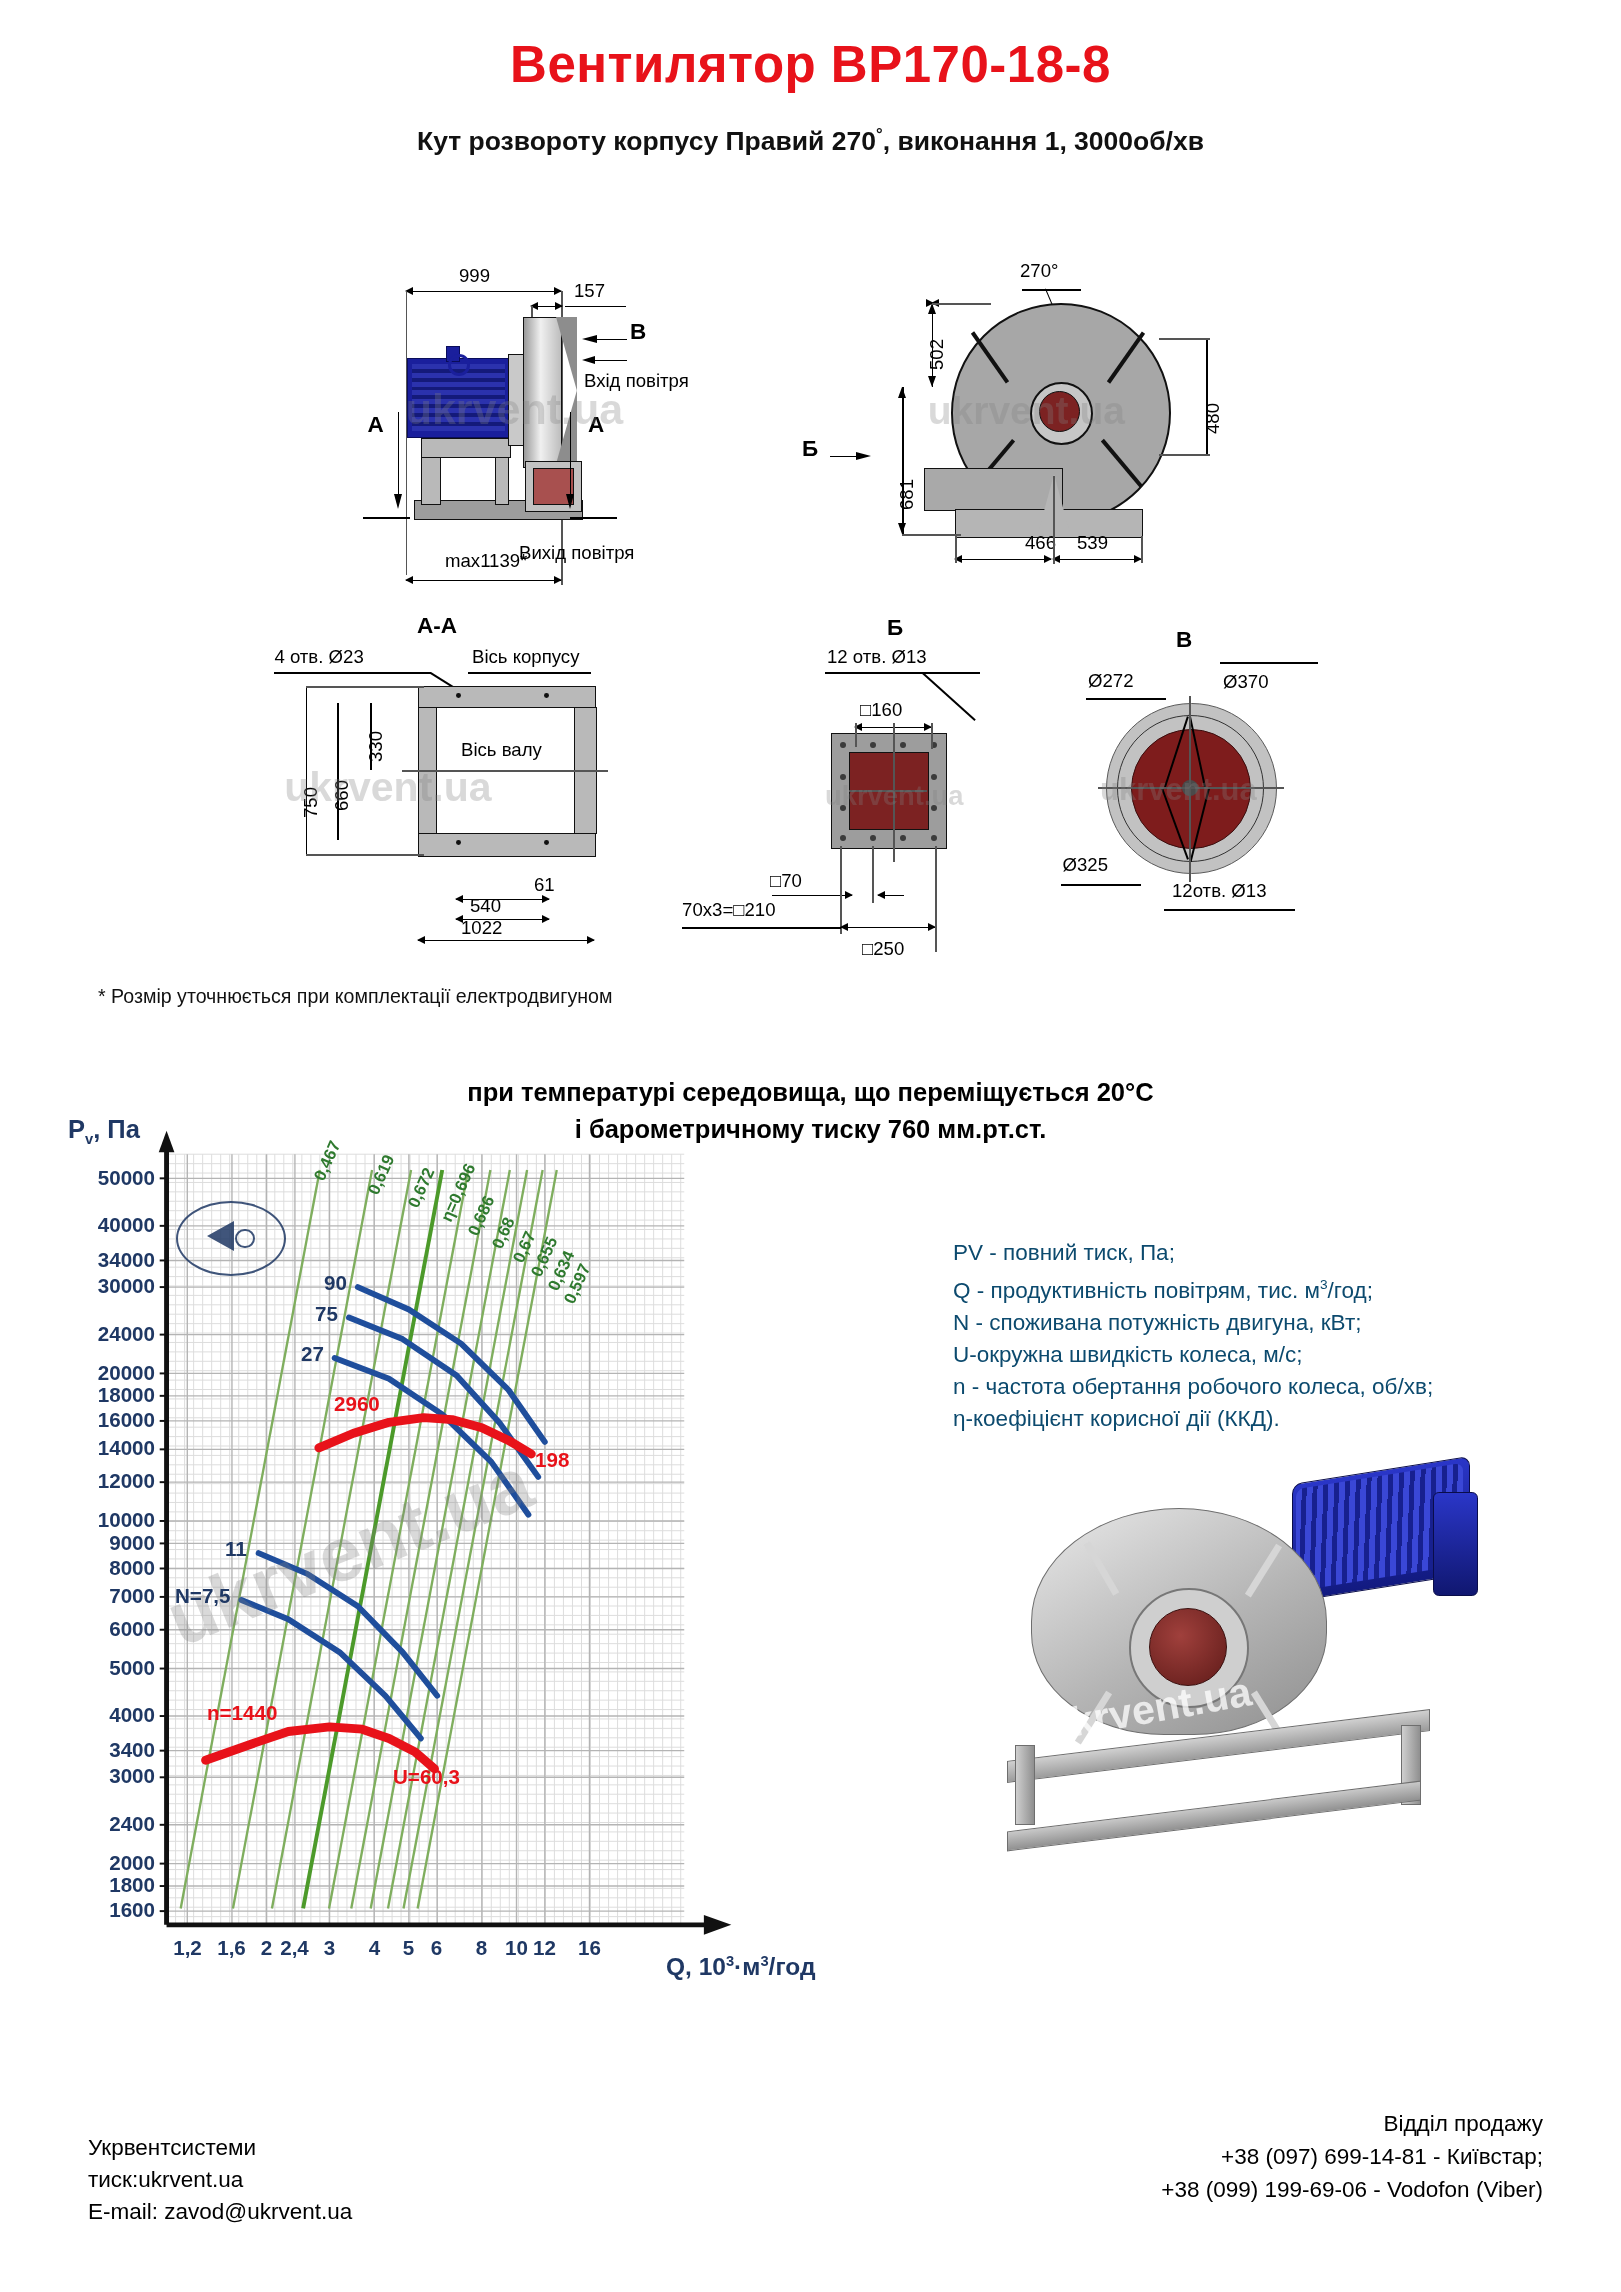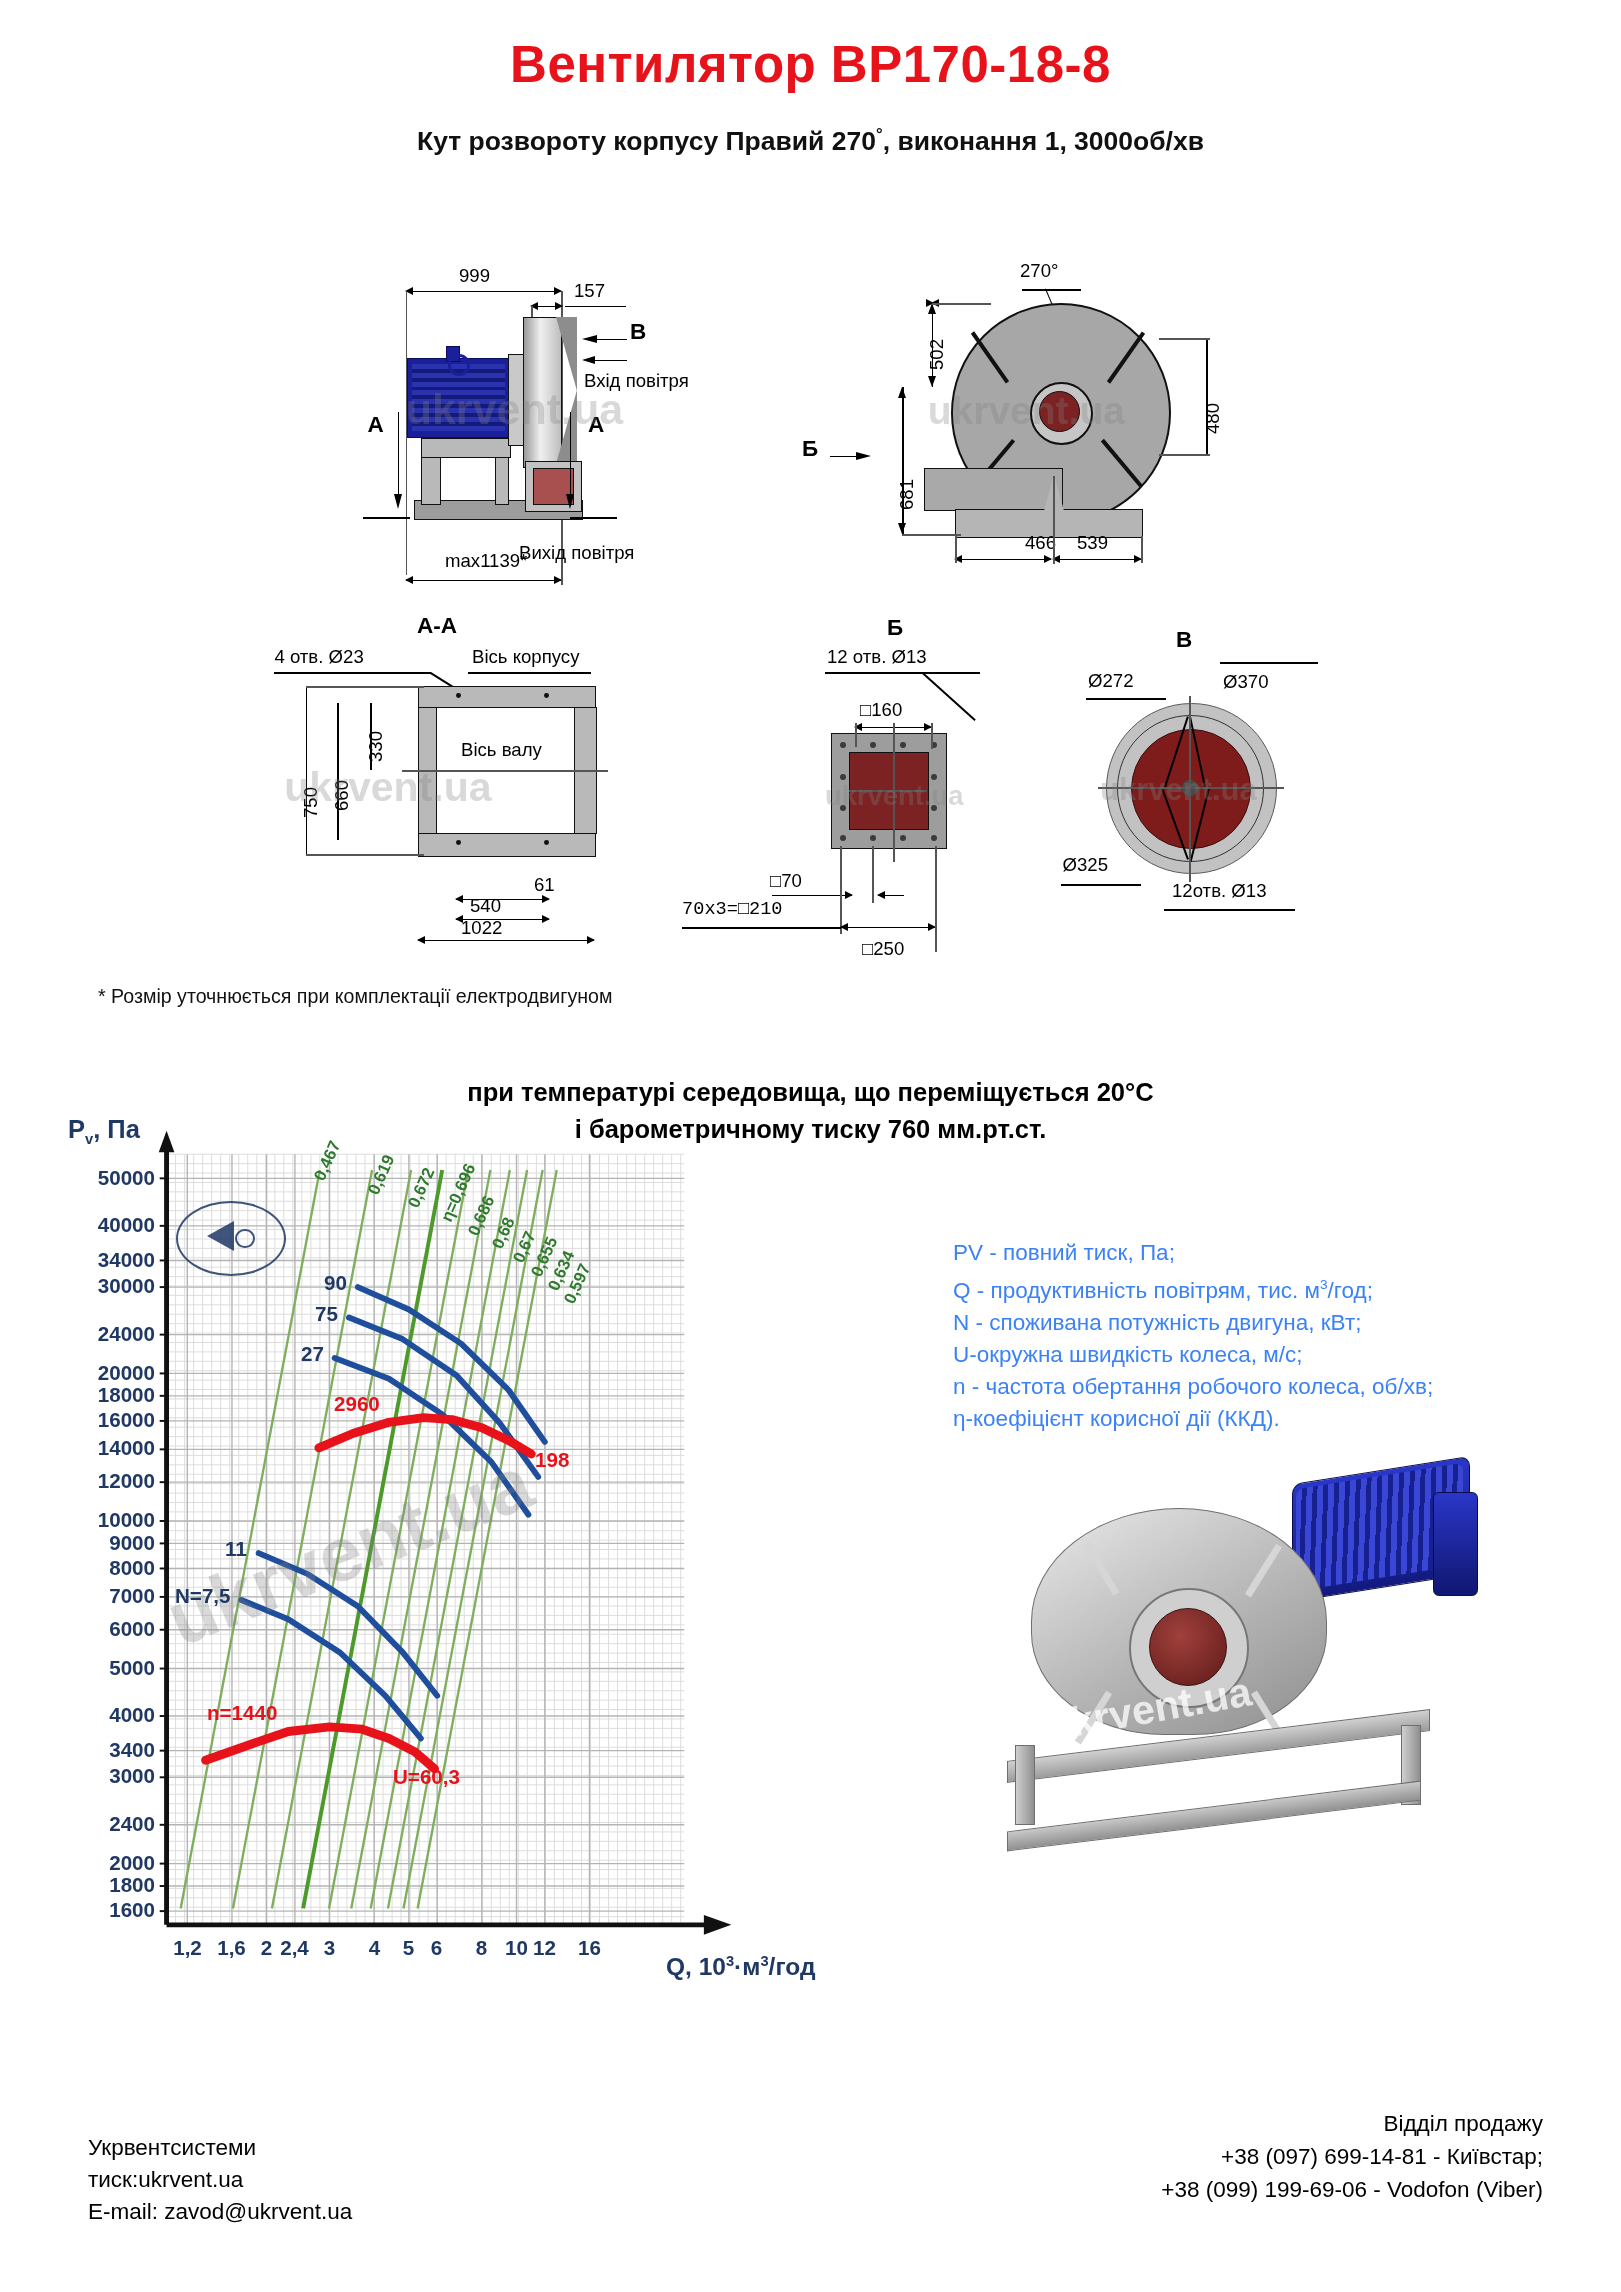--- a/index.html
+++ b/index.html
@@ -63,21 +63,21 @@
   #yaxis-title sub{font-size:14.7px;}
   #xaxis-title{position:absolute;left:627px;top:838px;font-size:24.5px;font-weight:bold;color:#1f3864;}
   #xaxis-title sup{font-size:14.7px;}
   .ytick{position:absolute;right:0;font-size:20.6px;font-weight:bold;color:#1f3864;text-align:right;width:118px;}
   .xtick{position:absolute;font-size:20.6px;font-weight:bold;color:#1f3864;text-align:center;}
   .glabel{position:absolute;font-size:16.7px;font-weight:bold;color:#2f7a2f;white-space:nowrap;}
   .blabel{position:absolute;font-size:20.6px;font-weight:bold;color:#1f3864;white-space:nowrap;}
   .rlabel{position:absolute;font-size:20.6px;font-weight:bold;color:#e8121a;white-space:nowrap;}
 
   
-  #legend{top:1237px;left:953px;font-size:22.5px;line-height:32px;color:#3b82f6;}
+  #legend{top:1237px;left:953px;font-size:22.5px;line-height:32px;color:#0c4a6e;}
   #legend sup{font-size:13.7px;}
 
   
   #footer-left{top:2132px;left:88px;font-size:22.5px;line-height:32px;}
   #footer-right{top:2107px;right:78px;text-align:right;font-size:22.5px;line-height:33px;}
 
   
   #photo{top:1441px;left:980px;width:510px;height:421px;}
 </style>
 </head>
@@ -284,21 +284,21 @@
     <div class="ln lnv thin" style="left:169px;top:106px;height:23.5px;"></div>
     <div class="ln lnv thin" style="left:245px;top:106px;height:25.5px;"></div>
     <div class="ln lnv thin" style="left:207px;top:106px;height:139px;"></div>
 
     <div class="dim" style="position:absolute;left:84px;top:253px;">□70</div>
     <div class="ln dimline arrR" style="left:86px;top:278px;width:80px;"></div>
     <div class="ln dimline arrL" style="left:192px;top:278px;width:25.5px;"></div>
     <div class="ln lnv thin" style="left:154px;top:229px;height:88px;"></div>
     <div class="ln lnv thin" style="left:186px;top:229px;height:57px;"></div>
 
-    <div class="dim" style="position:absolute;left:-3.9px;top:282px;font-family:Liberation Mono, monospace;">70х3=□210</div>
+    <div class="dim" style="position:absolute;left:-3.9px;top:282px;">70х3=□210</div>
     <div class="ln lnh" style="left:-3.9px;top:310px;width:159px;"></div>
     <div class="ln dimline arrL arrR" style="left:155px;top:310px;width:94px;"></div>
     <div class="ln lnv thin" style="left:249px;top:229px;height:106px;"></div>
 
     <div class="dim" style="position:absolute;left:176px;top:321px;">□250</div>
 
     <div class="wm" style="left:139px;top:163px;font-size:27.4px;">ukrvent.ua</div>
   </div>
 
   <div class="abs" style="left:1039px;top:627px;width:353px;height:304px;">

